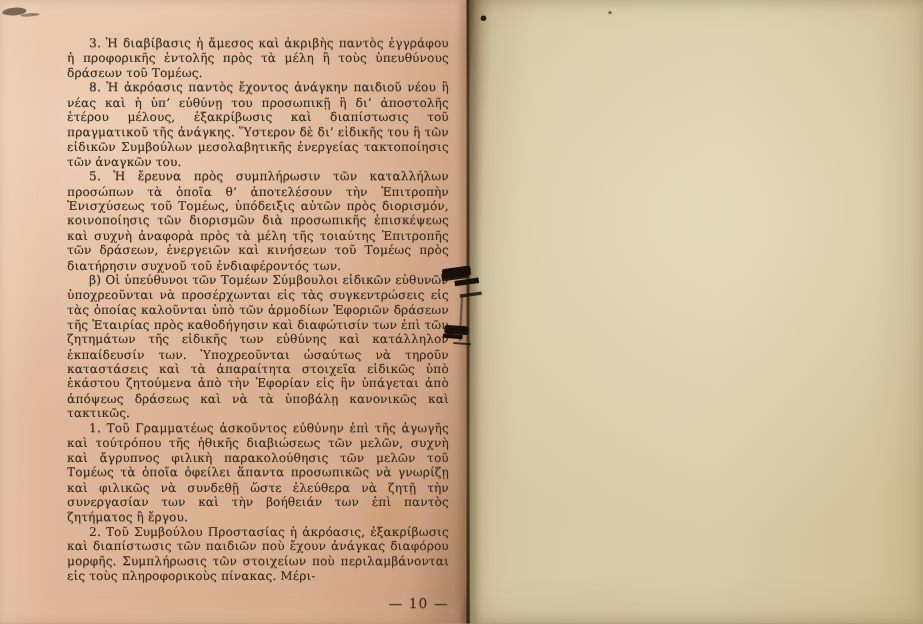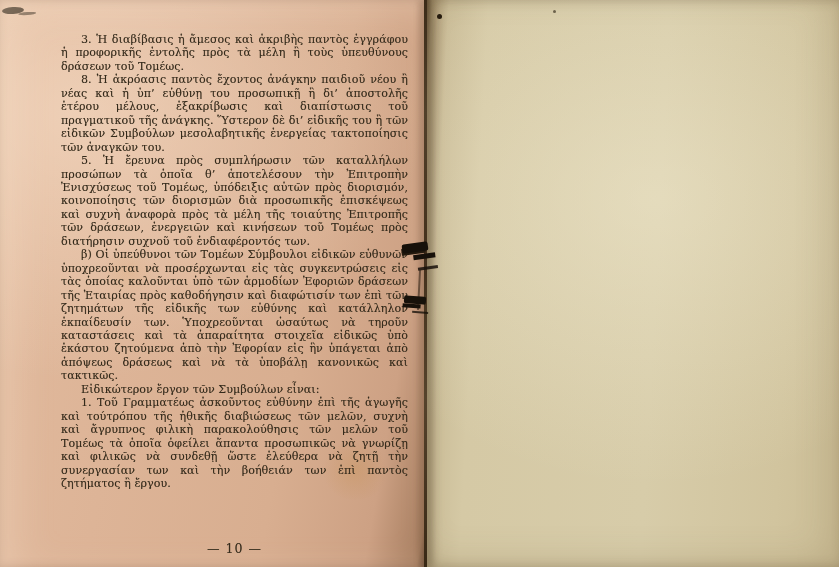--- a/index.html
+++ b/index.html
@@ -69,21 +69,21 @@
     text-align:justify;
     letter-spacing:.1px;
     text-shadow:.2px .2px 0 rgba(52,42,27,.35);
   }
   .text-col-left{left:61px;top:33px;width:347px;height:506px;overflow:hidden;}
   .para{margin:0;}
   .para.indent{text-indent:20px;}
 
   .page-num{
     position:absolute;color:var(--ink);
-    font-size:12.5px;letter-spacing:1px;text-align:center;
+    font-size:12.5px;letter-spacing:1px;text-align:right;
     text-shadow:.2px .2px 0 rgba(52,42,27,.3);
   }
   .page-num-left{left:61px;top:541px;width:347px;}
 
   
   .smudge{position:absolute;background:#2a2013;border-radius:50%;}
   .smudge-topleft{left:2px;top:7px;width:22px;height:7px;transform:rotate(-4deg);opacity:.75;
     box-shadow:14px 4px 0 -2px rgba(42,32,19,.7);}
   .dot{position:absolute;border-radius:50%;background:#241a0e;}
   .stain{position:absolute;border-radius:50%;pointer-events:none;}
@@ -99,22 +99,22 @@
 
   <div class="page page-left">
     <div class="smudge smudge-topleft"></div>
     <div class="stain stain-a"></div>
     <div class="stain stain-d"></div>
     <div class="text-col text-col-left">
         <p class="para indent">3. Ἡ διαβίβασις ἡ ἄμεσος καὶ ἀκριβὴς παντὸς ἐγγράφου ἡ προφορικῆς ἐντολῆς πρὸς τὰ μέλη ἢ τοὺς ὑπευθύνους δράσεων τοῦ Τομέως.</p>
         <p class="para indent">8. Ἡ ἀκρόασις παντὸς ἔχοντος ἀνάγκην παιδιοῦ νέου ἢ νέας καὶ ἡ ὑπ’ εὐθύνῃ του προσωπικῇ ἢ δι’ ἀποστολῆς ἑτέρου μέλους, ἐξακρίβωσις καὶ διαπίστωσις τοῦ πραγματικοῦ τῆς ἀνάγκης. Ὕστερον δὲ δι’ εἰδικῆς του ἢ τῶν εἰδικῶν Συμβούλων μεσολαβητικῆς ἐνεργείας τακτοποίησις τῶν ἀναγκῶν του.</p>
         <p class="para indent">5. Ἡ ἔρευνα πρὸς συμπλήρωσιν τῶν καταλλήλων προσώπων τὰ ὁποῖα θ’ ἀποτελέσουν τὴν Ἐπιτροπὴν Ἐνισχύσεως τοῦ Τομέως, ὑπόδειξις αὐτῶν πρὸς διορισμόν, κοινοποίησις τῶν διορισμῶν διὰ προσωπικῆς ἐπισκέψεως καὶ συχνὴ ἀναφορὰ πρὸς τὰ μέλη τῆς τοιαύτης Ἐπιτροπῆς τῶν δράσεων, ἐνεργειῶν καὶ κινήσεων τοῦ Τομέως πρὸς διατήρησιν συχνοῦ τοῦ ἐνδιαφέροντός των.</p>
         <p class="para indent">β) Οἱ ὑπεύθυνοι τῶν Τομέων Σύμβουλοι εἰδικῶν εὐθυνῶν ὑποχρεοῦνται νὰ προσέρχωνται εἰς τὰς συγκεντρώσεις εἰς τὰς ὁποίας καλοῦνται ὑπὸ τῶν ἁρμοδίων Ἐφοριῶν δράσεων τῆς Ἑταιρίας πρὸς καθοδήγησιν καὶ διαφώτισίν των ἐπὶ τῶν ζητημάτων τῆς εἰδικῆς των εὐθύνης καὶ κατάλληλον ἐκπαίδευσίν των. Ὑποχρεοῦνται ὡσαύτως νὰ τηροῦν καταστάσεις καὶ τὰ ἀπαραίτητα στοιχεῖα εἰδικῶς ὑπὸ ἑκάστου ζητούμενα ἀπὸ τὴν Ἐφορίαν εἰς ἣν ὑπάγεται ἀπὸ ἀπόψεως δράσεως καὶ νὰ τὰ ὑποβάλῃ κανονικῶς καὶ τακτικῶς.</p>
-        <p class="para indent">Εἰδικώτερον ἔργον τῶν Συμβούλων εἶναι:</p>
         <p class="para indent">1. Τοῦ Γραμματέως ἀσκοῦντος εὐθύνην ἐπὶ τῆς ἀγωγῆς καὶ τούτρόπου τῆς ἠθικῆς διαβιώσεως τῶν μελῶν, συχνὴ καὶ ἄγρυπνος φιλικὴ παρακολούθησις τῶν μελῶν τοῦ Τομέως τὰ ὁποῖα ὀφείλει ἅπαντα προσωπικῶς νὰ γνωρίζῃ καὶ φιλικῶς νὰ συνδεθῇ ὥστε ἐλεύθερα νὰ ζητῇ τὴν συνεργασίαν των καὶ τὴν βοήθειάν των ἐπὶ παντὸς ζητήματος ἢ ἔργου.</p>
+        <p class="para indent">2. Τοῦ Συμβούλου Προστασίας ἡ ἀκρόασις, ἐξακρίβωσις καὶ διαπίστωσις τῶν παιδιῶν ποὺ ἔχουν ἀνάγκας διαφόρου μορφῆς. Συμπλήρωσις τῶν στοιχείων ποὺ περιλαμβάνονται εἰς τοὺς πληροφορικοὺς πίνακας. Μέρι-</p>
       </div>
     <div class="page-num page-num-left">— 10 —</div>
   </div>
 
   <div class="page page-right">
     <div class="dot" style="left:10px;top:14px;width:5px;height:5px;"></div>
     <div class="dot" style="left:126px;top:10px;width:3px;height:3px;opacity:.6;"></div>
 
   </div>
 

